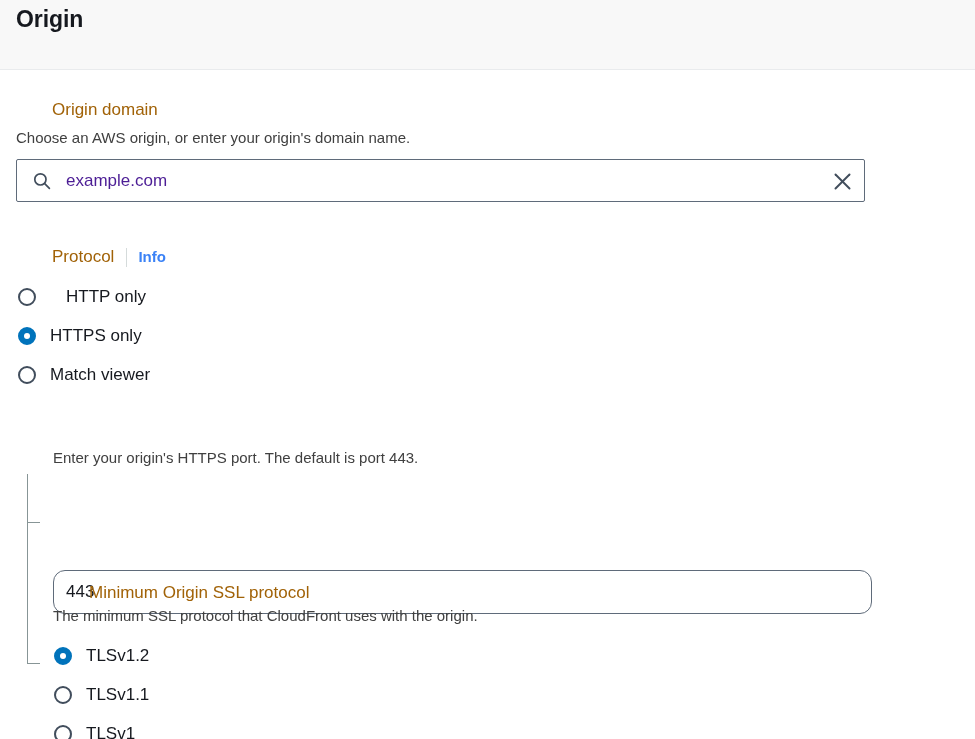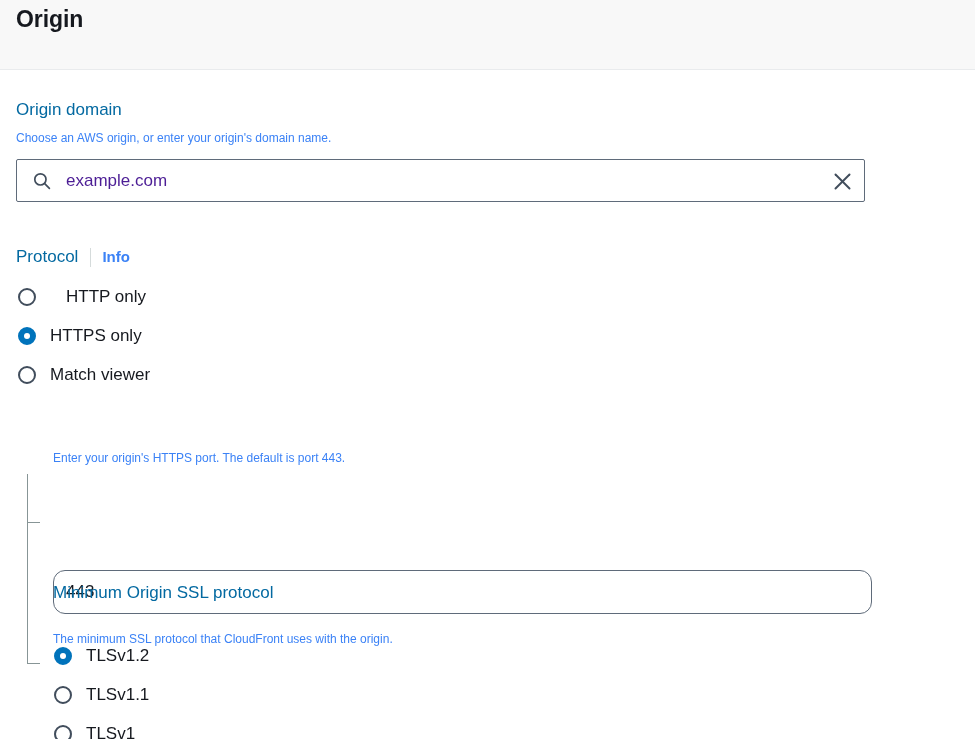--- a/index.html
+++ b/index.html
@@ -40,26 +40,27 @@
 
   
   .panel-body {
     position: absolute;
     left: 0; top: 70px;
     width: 975px;
   }
 
   .field-label {
     font-size: 17px;
-    color: #0369a1;
+    color: #a16207;
     line-height: 22px;
+    margin-left: 36px;
   }
   .field-desc {
-    font-size: 12px;
-    color: #3b82f6;
+    font-size: 15px;
+    color: #404040;
     line-height: 20px;
   }
 
   
   .origin-domain-block {
     position: absolute;
     left: 16px; top: 29px;
   }
   .origin-domain-block .field-desc { margin-top: 7px; }
 
@@ -252,21 +253,21 @@
     <div class="nested-block" style="left:53px; top:371px;">
       <div class="field-desc" style="margin-top:7px;">Enter your origin's HTTPS port. The default is port 443.</div>
     </div>
 
     <div class="port-input">
       <span class="port-value">443</span>
     </div>
 
     <div class="nested-block" style="left:53px; top:512px;">
       <div class="field-label">Minimum Origin SSL protocol</div>
-      <div class="field-desc" style="margin-top:25px;">The minimum SSL protocol that CloudFront uses with the origin.</div>
+      <div class="field-desc" style="margin-top:2px;">The minimum SSL protocol that CloudFront uses with the origin.</div>
     </div>
 
     <div class="radio-row" style="left:54px; top:574px;">
       <span class="radio-mark checked"></span>
       <span class="radio-text">TLSv1.2</span>
     </div>
 
     <div class="radio-row" style="left:54px; top:613px;justify-content:center;">
       <span class="radio-mark"></span>
       <span class="radio-text">TLSv1.1</span>

